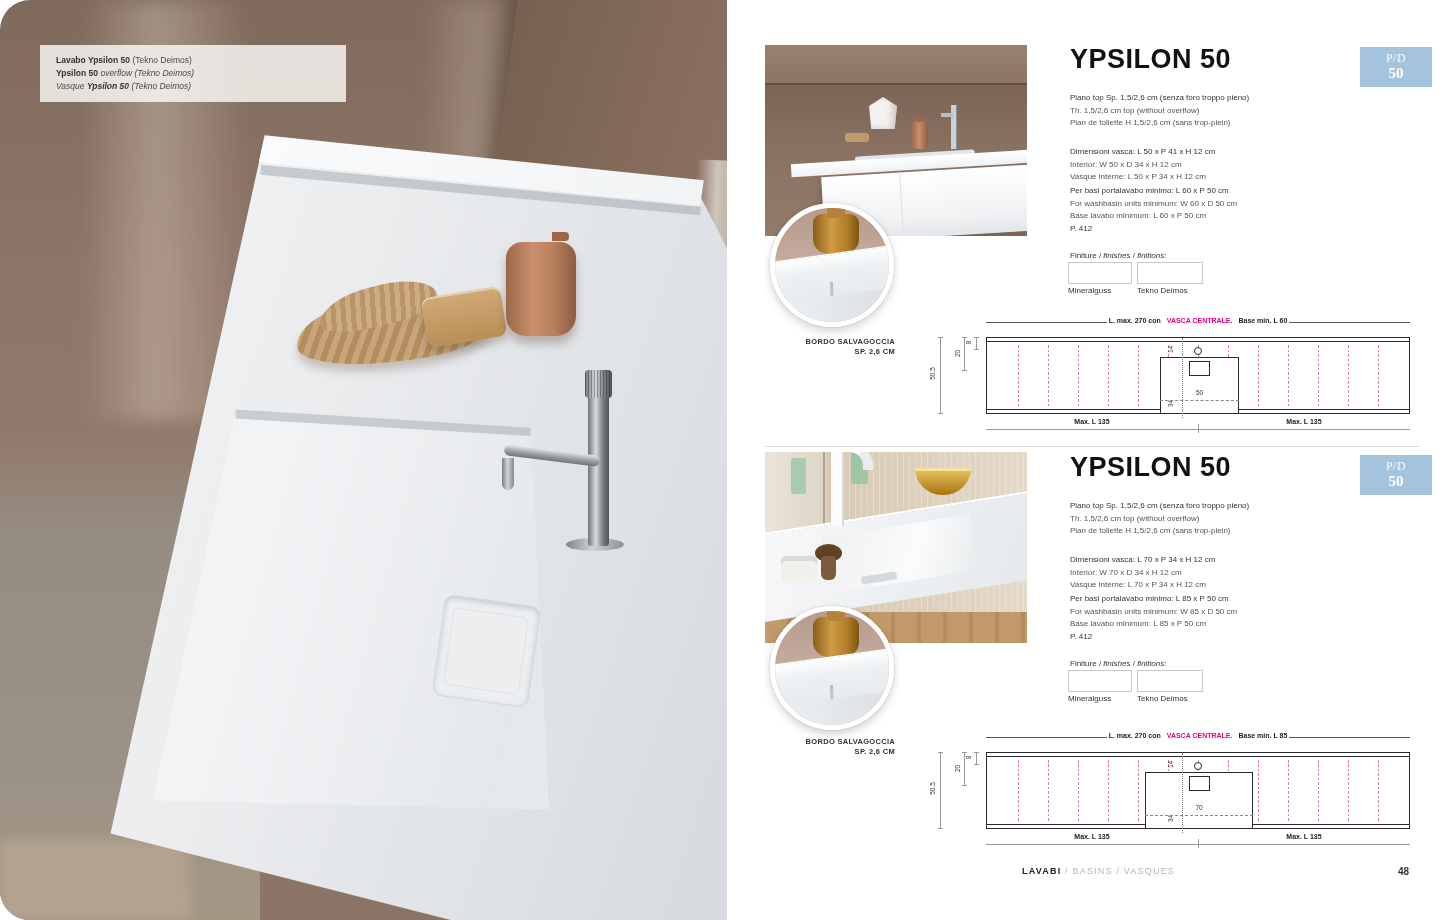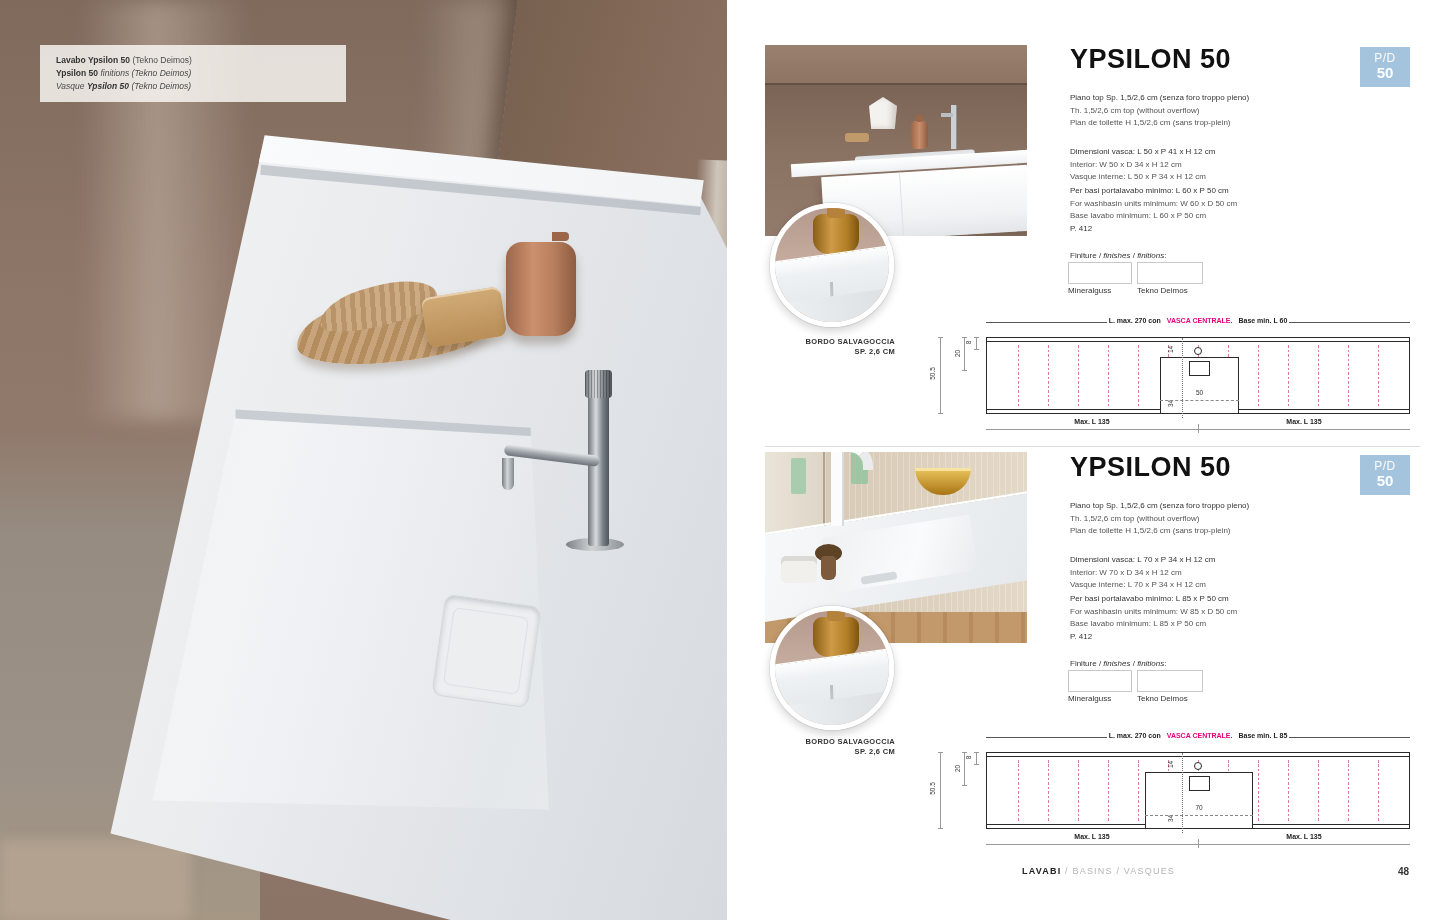--- a/index.html
+++ b/index.html
@@ -1,17 +1,17 @@
 <!DOCTYPE html>
 <html><head>
 <meta charset="utf-8">
 <style>
   html,body{margin:0;padding:0;background:#fff;}
   #stage{position:relative;width:1453px;height:920px;background:#fff;overflow:hidden;
-         font-family:"Liberation Sans", sans-serif;color:#333;}
+         font-family:"Liberation Sans", sans-serif;color:#333;border-radius:30px;}
   .abs{position:absolute;}
 
   
   #photo-main{left:0;top:0;width:727px;height:920px;overflow:hidden;
     background:linear-gradient(180deg,#7f6a5c 0%,#8d7668 30%,#937c6d 62%,#8b7365 100%);}
   .pm-refl{filter:blur(9px);}
   .pm-refl1{left:80px;top:0;width:170px;height:420px;
     background:linear-gradient(90deg,rgba(222,206,190,0) 0%,rgba(226,211,196,.38) 45%,rgba(222,206,190,0) 100%);}
   .pm-refl2{left:420px;top:0;width:120px;height:300px;
     background:linear-gradient(90deg,rgba(222,206,190,0) 0%,rgba(226,211,196,.25) 45%,rgba(222,206,190,0) 100%);}
@@ -77,21 +77,21 @@
     background:linear-gradient(90deg,#9662442 0%,#96624f 0%,#c5896a 45%,#8d5c42 100%);}
   .pm-disp-spout{left:552px;top:232px;width:17px;height:9px;border-radius:0 4px 4px 0;background:#9c6749;}
 
   .caption{left:40px;top:45px;width:306px;height:57px;background:rgba(251,249,246,.82);
     padding:9px 16px;box-sizing:border-box;font-size:8.5px;line-height:1.55;color:#4a4a4a;}
   .caption .b{font-weight:bold;color:#333;}
   .caption .i{font-style:italic;}
 
   
   .sec-title{font-size:27px;font-weight:800;letter-spacing:.5px;color:#111;white-space:nowrap;}
-  .badge{width:50px;height:40px;text-align:center;color:#fff;}
+  .badge{width:72px;height:40px;text-align:center;color:#fff;font-family:Liberation Serif, serif;}
   .badge .t{display:block;font-size:12px;margin-top:4px;opacity:.95;letter-spacing:.5px;}
   .badge .n{display:block;font-size:15px;font-weight:bold;line-height:15px;}
   .tblock{font-size:8px;line-height:12.5px;color:#333;white-space:nowrap;}
   .tblock .it{color:#555;}
   .pageref{font-size:8px;color:#333;}
   .finlabel{font-size:8px;color:#333;}
   .finlabel .it{font-style:italic;}
   .swatch{width:62px;height:20px;background:#fff;border:1px solid #c9c9c9;}
   .swlabel{font-size:8px;color:#333;}
   .inset-label{width:130px;text-align:right;font-size:7.5px;font-weight:bold;
@@ -227,21 +227,21 @@
     <div class="abs pm-disp-top"></div>
     <div class="abs pm-disp-spout"></div>
     <div class="abs pm-faucet-base"></div>
     <div class="abs pm-faucet-body"></div>
     <div class="abs pm-faucet-knurl"></div>
     <div class="abs pm-spout-arm"></div>
     <div class="abs pm-spout-tip"></div>
 
     <div class="abs caption">
       <div><span class="b"><span>Lavabo </span></span><span class="b">Ypsilon 50</span><span> (Tekno Deimos)</span></div>
-      <div><span class="b">Ypsilon 50</span><span class="i"> finitions (Tekno Deimos)</span></div>
+      <div><span class="b">Ypsilon 50</span><span class="i"> overflow (Tekno Deimos)</span></div>
       <div><span class="i">Vasque </span><span class="b i">Ypsilon 50</span><span class="i"> (Tekno Deimos)</span></div>
     </div>
   </div>
 
   <div class="abs photo" style="left:765px;top:45px;width:262px;height:191px;">
     <div class="p1-wall"></div>
     <div class="p1-mirror"></div>
     <div class="p1-geo"></div>
     <div class="p1-disp"></div>
     <div class="p1-soap"></div>

